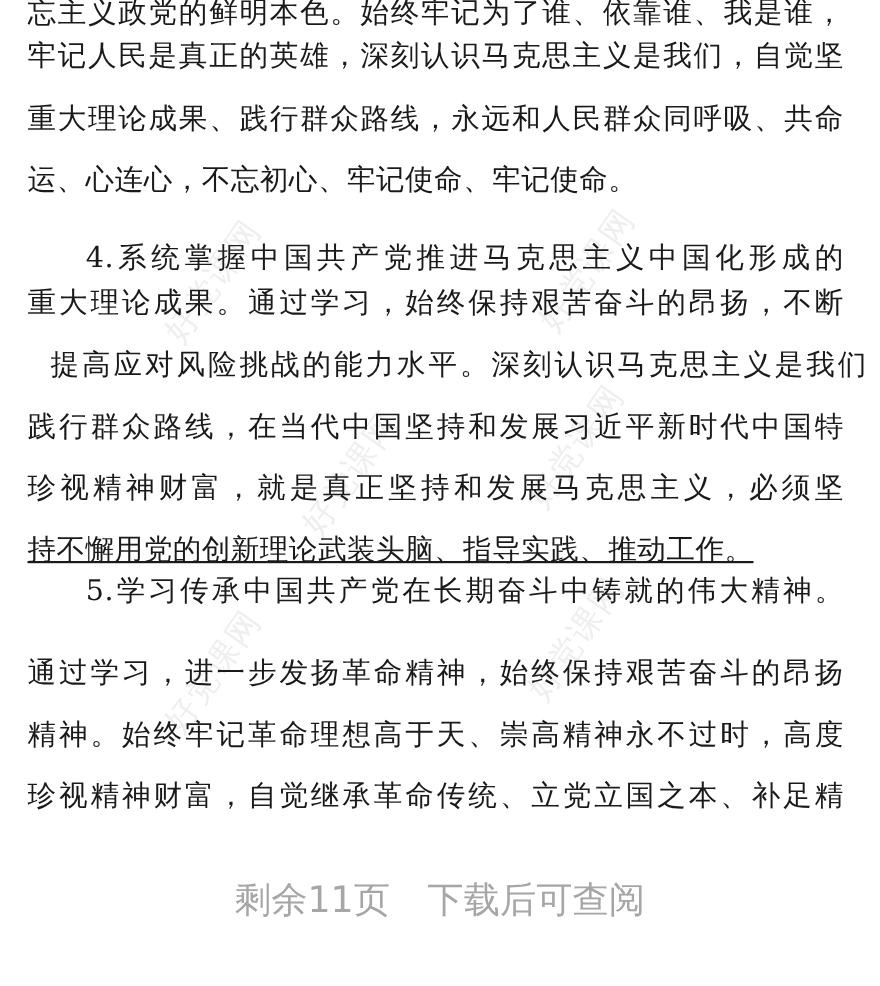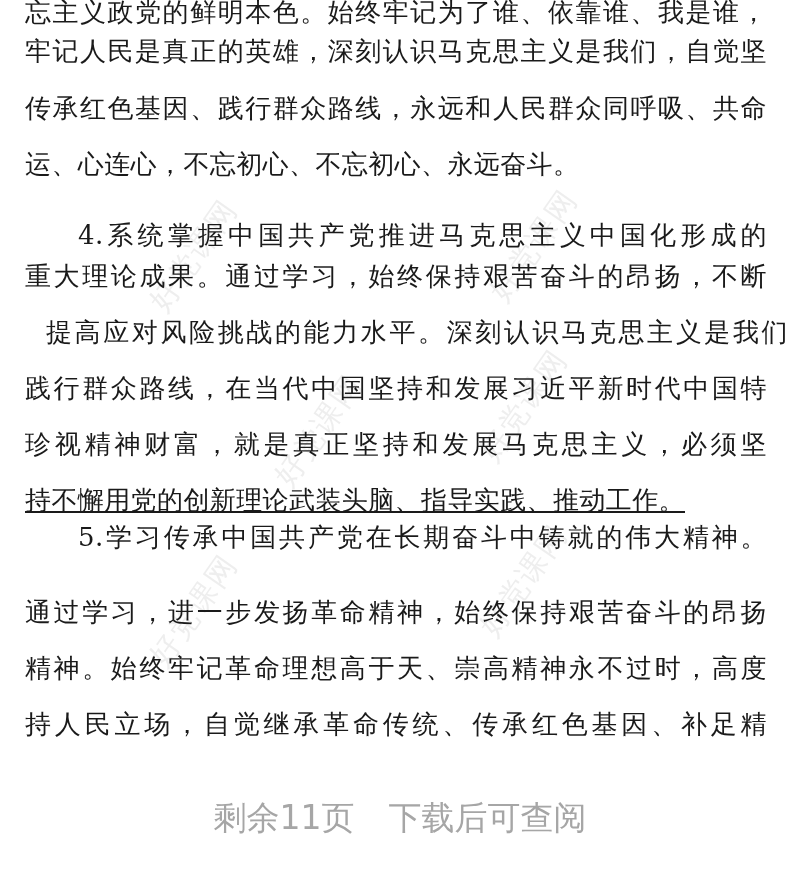--- a/index.html
+++ b/index.html
@@ -77,30 +77,30 @@
       <div class="watermark" style="left: 130px; top: 235px;">好党课网</div>
       <div class="watermark" style="left: 470px; top: 225px;">好党课网</div>
       <div class="watermark" style="left: 255px; top: 410px;">好党课网</div>
       <div class="watermark" style="left: 130px; top: 590px;">好党课网</div>
       <div class="watermark" style="left: 460px; top: 560px;">好党课网</div>
       <div class="watermark" style="left: 460px; top: 385px;">好党课网</div>
     </div>
   <div id="text-layer">
       <div class="line" style="top: -8px;">忘主义政党的鲜明本色。始终牢记为了谁、依靠谁、我是谁，</div>
       <div class="line" style="top: 31px;">牢记人民是真正的英雄，深刻认识马克思主义是我们，自觉坚</div>
-      <div class="line" style="top: 88px;">传承红色基因、践行群众路线，永远和人民群众同呼吸、共命</div>
-      <div class="line last" style="top: 144px;">运、心连心，不忘初心、不忘初心、永远奋斗。</div>
+      <div class="line" style="top: 88px;">重大理论成果、践行群众路线，永远和人民群众同呼吸、共命</div>
+      <div class="line last" style="top: 144px;">运、心连心，不忘初心、牢记使命、牢记使命。</div>
       <div class="line indent" style="top: 200px; margin-top: 15px;">4.系统掌握中国共产党推进马克思主义中国化形成的</div>
       <div class="line" style="top: 256px;">重大理论成果。通过学习，始终保持艰苦奋斗的昂扬，不断</div>
       <div class="line" style="top: 312px; margin-left: 21px;">提高应对风险挑战的能力水平。深刻认识马克思主义是我们</div>
       <div class="line" style="top: 368px;">践行群众路线，在当代中国坚持和发展习近平新时代中国特</div>
       <div class="line" style="top: 424px;">珍视精神财富，就是真正坚持和发展马克思主义，必须坚</div>
       <div class="line last" style="top: 480px; text-decoration: underline;">持不懈用党的创新理论武装头脑、指导实践、推动工作。</div>
       <div class="line indent" style="top: 517px;">5.学习传承中国共产党在长期奋斗中铸就的伟大精神。</div>
       <div class="line" style="top: 592px;">通过学习，进一步发扬革命精神，始终保持艰苦奋斗的昂扬</div>
       <div class="line" style="top: 648px;">精神。始终牢记革命理想高于天、崇高精神永不过时，高度</div>
-      <div class="line" style="top: 704px;">持人民立场，自觉继承革命传统、传承红色基因、补足精</div>
+      <div class="line" style="top: 704px;">珍视精神财富，自觉继承革命传统、立党立国之本、补足精</div>
     </div>
 
   <div class="footer">
     <span>剩余11页</span><span class="gap"></span><span>下载后可查阅</span>
   </div>
 </div>
 
 </body></html>

